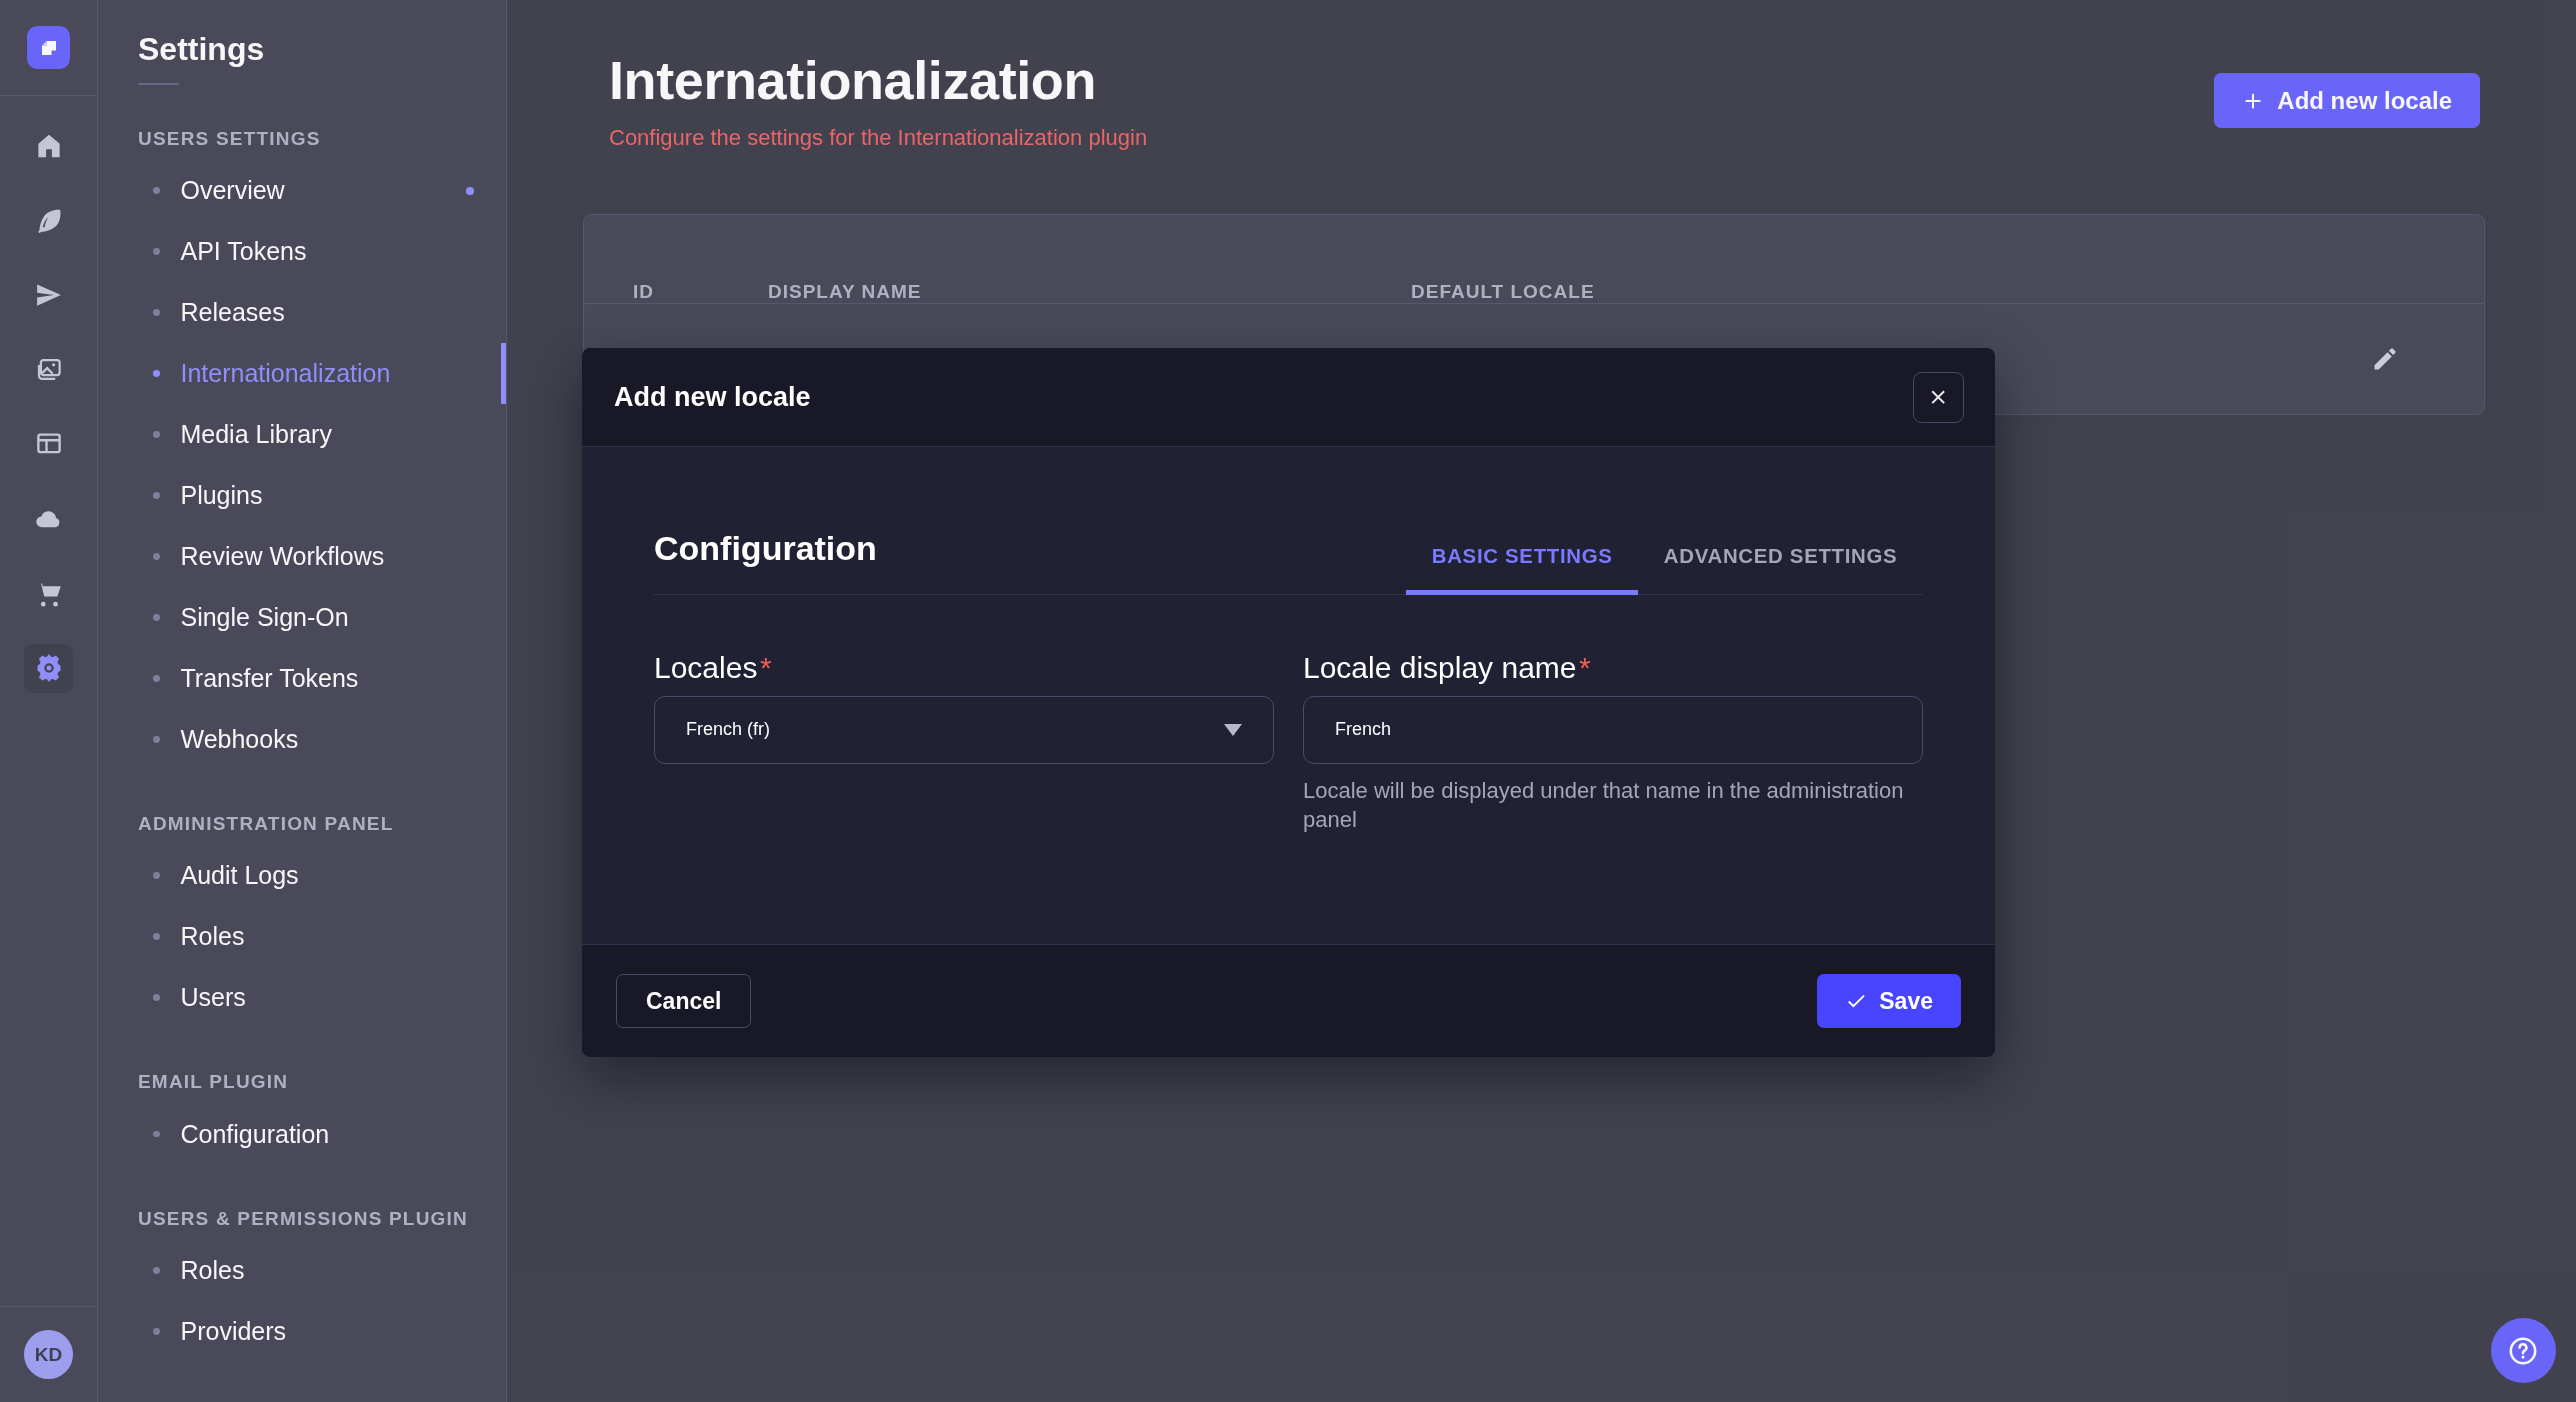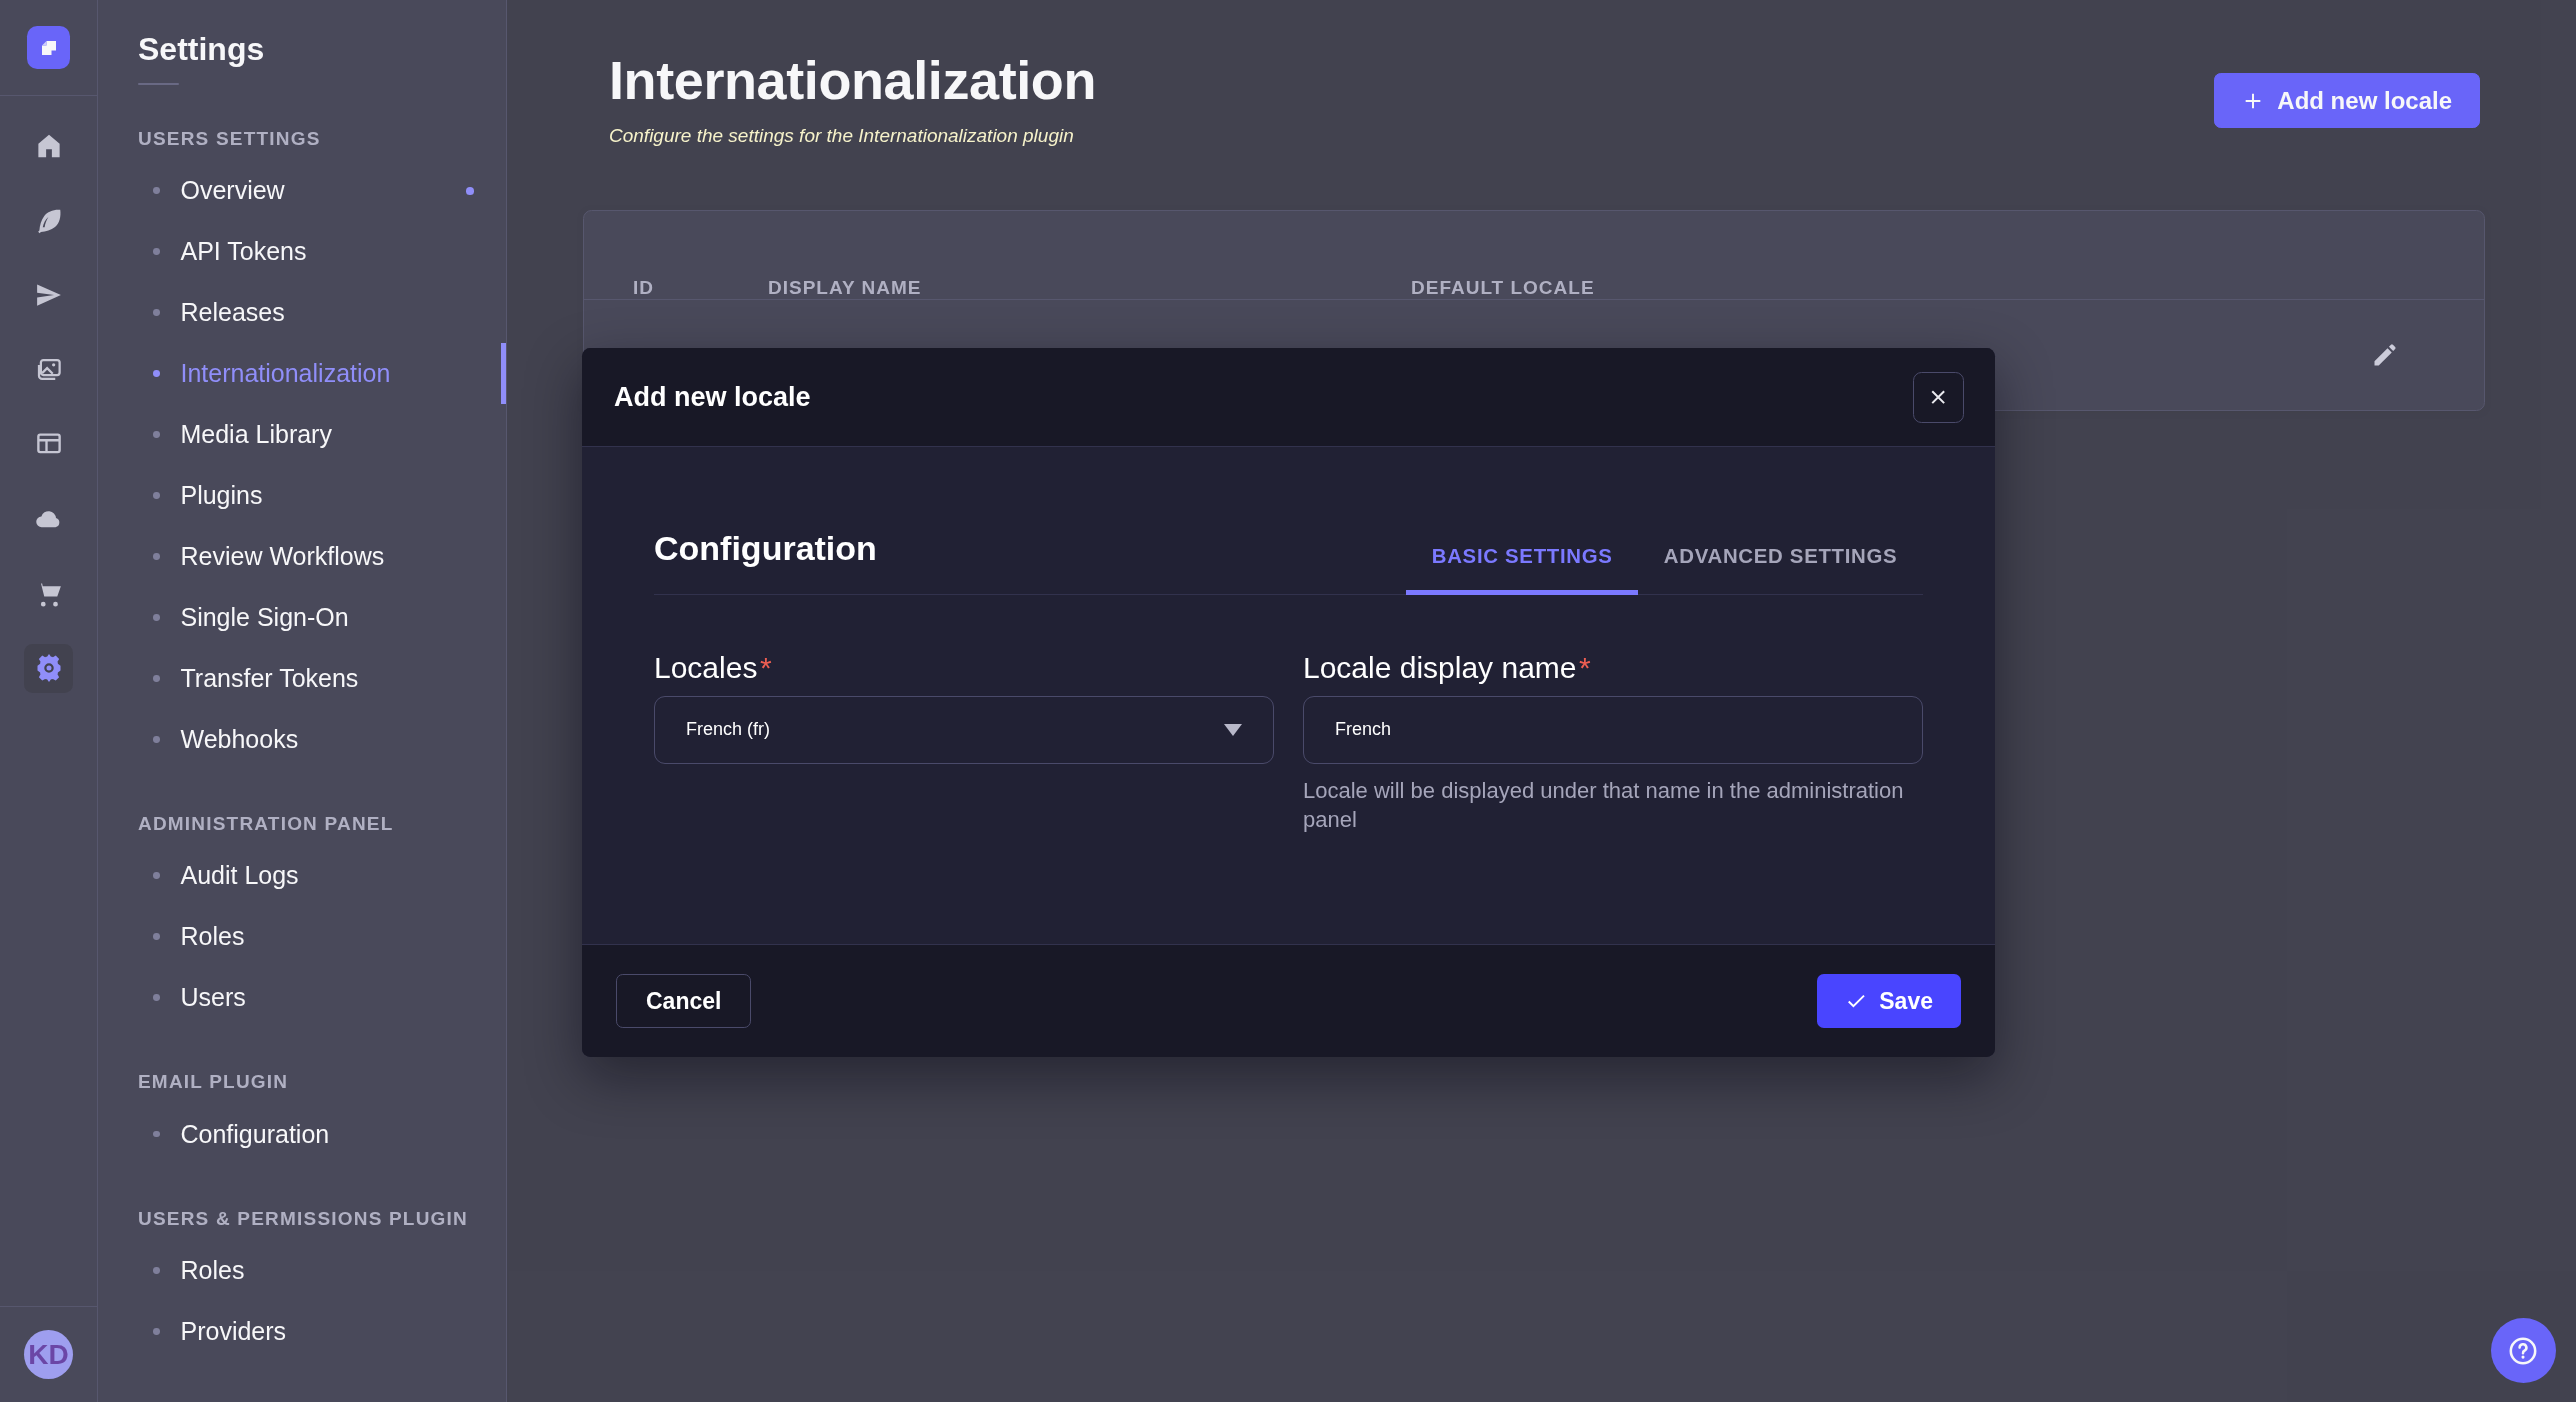--- a/index.html
+++ b/index.html
@@ -15,42 +15,42 @@
     background:#212134; border-right:0.9px solid #32324d;
     display:flex; flex-direction:column; align-items:center; z-index:5;
   }
   .rail-logo-box { width:100%; height:96px; display:flex; align-items:center; justify-content:center; border-bottom:0.9px solid #32324d; }
   .logo { width:43px; height:43px; border-radius:10.2px; background:#4945ff; display:flex; align-items:center; justify-content:center; }
   .rail-icons { display:flex; flex-direction:column; align-items:center; gap:25.6px; padding-top:25.6px; flex:1; }
   .rail-btn { width:49px; height:49px; border:none; background:transparent; border-radius:8.5px; color:#c0c0cf; display:flex; align-items:center; justify-content:center; cursor:pointer; }
   .rail-btn svg { width:30px; height:30px; }
   .rail-btn.active { background:#181826; color:#7b79ff; }
   .rail-bottom { width:100%; height:96px; border-top:0.9px solid #32324d; display:flex; align-items:center; justify-content:center; }
-  .avatar { width:49px; height:49px; border-radius:50%; background:#8d8df3; color:#4c1d95; font-weight:bold; font-size:28px; display:flex; align-items:center; justify-content:center; cursor:pointer; }
+  .avatar { width:49px; height:49px; border-radius:50%; background:#8d8df3; color:#0f172a; font-weight:bold; font-size:19px; display:flex; align-items:center; justify-content:center; cursor:pointer; }
   
   .subnav {
     position:absolute; left:98px; top:0; bottom:0; width:409px;
     background:#212134; border-right:0.9px solid #32324d;
     padding:31px 32px 0 40px; overflow:hidden; z-index:4;
   }
   .subnav h1 { font-size:32px; font-weight:bold; color:#fff; }
   .subnav .title-divider { width:41px; height:1.7px; background:#4a4a6a; border-radius:1.7px; margin-top:15.3px; }
   .section-label { margin-top:43px; font-size:19px; font-weight:bold; letter-spacing:1.2px; color:#a5a5ba; }
   .nav-list { list-style:none; margin-top:10.2px; }
   .nav-item { position:relative; height:61px; display:flex; align-items:center; padding-left:15.3px; font-size:25px; color:#fff; cursor:pointer; }
   .nav-item .bullet { width:6.8px; height:6.8px; border-radius:50%; background:#666687; margin-right:20.4px; flex:none; }
   .nav-item.active { color:#7b79ff; }
   .nav-item.active .bullet { background:#7b79ff; }
   .nav-item.active::after { content:""; position:absolute; right:-32px; top:0; bottom:0; width:5.1px; background:#7b79ff; }
   .notif-dot { width:7.7px; height:7.7px; border-radius:50%; background:#7b79ff; margin-left:auto; }
   
   .content { position:absolute; left:508px; right:0; top:0; bottom:0; background:#181826; }
   .page-header { display:flex; align-items:flex-start; justify-content:space-between; padding:49px 96px 0 101px; }
   .page-title { font-size:54px; font-weight:bold; letter-spacing:-0.4px; color:#fff; }
-  .page-subtitle { margin-top:13.6px; font-size:19px; color:#fef9c3;font-style:italic; }
+  .page-subtitle { margin-top:13.6px; font-size:22px; color:#ef4444; }
   .btn { display:inline-flex; align-items:center; justify-content:center; border-radius:6.8px; border:0.9px solid transparent; cursor:pointer; font-family:inherit; }
   .btn-primary { background:#4945ff; border-color:#4945ff; color:#fff; font-size:24px; font-weight:bold; height:55px; padding:0 27px; gap:13.6px; }
   .btn-primary svg { width:22px; height:22px; }
   .add-locale-btn { margin-top:24px; }
   
   .table-card {
     margin:63px 91px 0 75px; background:#212134;
     border:0.9px solid #32324d; border-radius:8.5px;
     box-shadow:0 1.7px 6.8px rgba(0,0,0,.15);
   }

